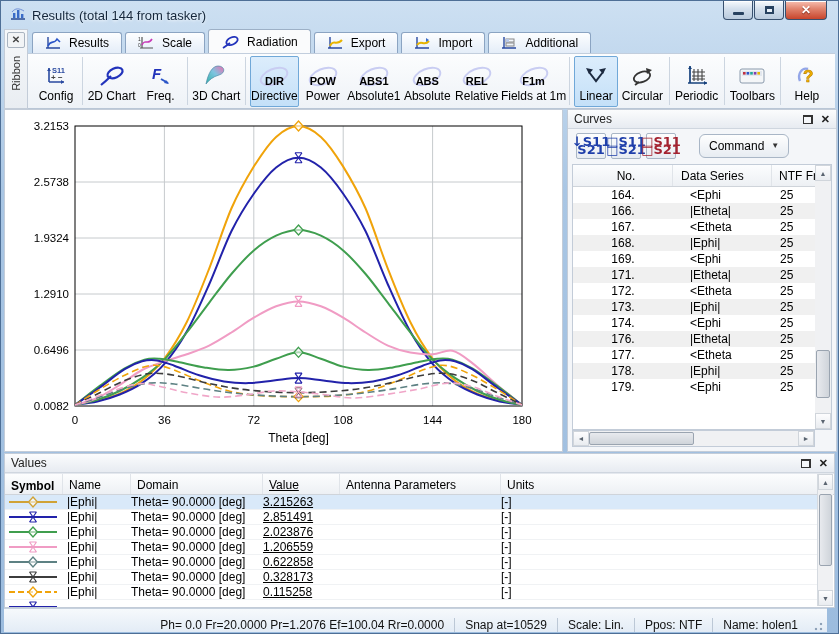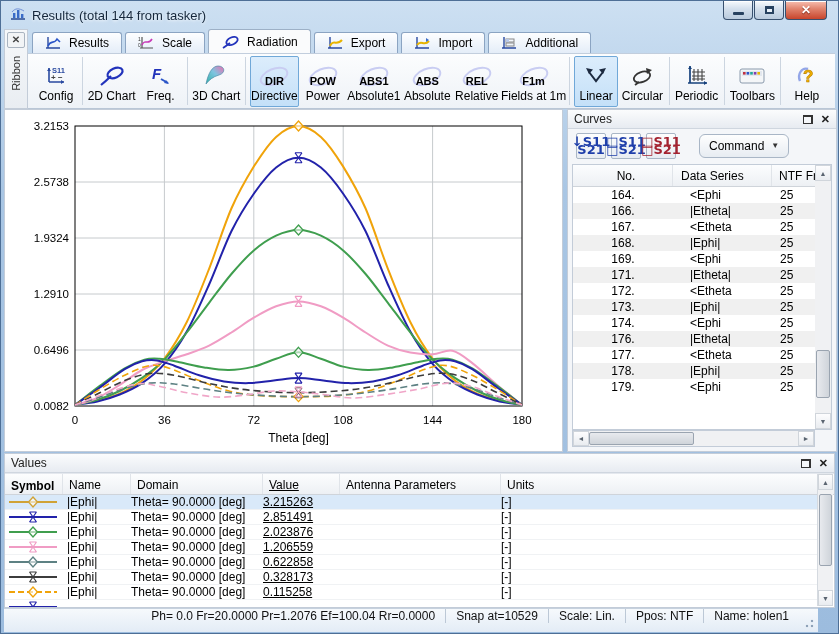--- a/index.html
+++ b/index.html
@@ -87,21 +87,21 @@
   .vrow{display:flex;height:15px;line-height:15px;font-size:12px;border-bottom:1px solid #f0f2f4;}
   .vrow.selected{background:#d9e9f9;}
   .v-sym{width:58px;display:flex;align-items:center;padding-left:3px;font-weight:bold;}
   .v-name{width:68px;padding-left:4px;}
   .v-dom{width:132px;}
   .v-val{width:77px;text-decoration:underline;}
   .v-ant{width:161px;}
   .v-units{flex:1;}
   .vvscroll{position:absolute;top:20px;bottom:1px;right:1px;width:16px;background:#f0f1f3;border-left:1px solid #d5dae0;}
   
-  .statusbar{position:absolute;left:3px;right:20px;top:607px;height:24px;display:flex;align-items:flex-start;
+  .statusbar{position:absolute;left:3px;right:11px;top:607px;height:24px;display:flex;align-items:flex-end;
     background:linear-gradient(#f6f9fc,#e3ecf6);border-top:1px solid #c6d1de;font-size:12px;color:#111;}
   .sseg{padding:0 10px;white-space:nowrap;}
   .sseg + .sseg{border-left:1px solid #bcc8d6;}
   .first-seg{margin-left:auto;}
   .grip{width:14px;height:14px;margin:6px 3px 0 2px;
     background:
       radial-gradient(circle at 11px 11px,#8fa2b8 1.3px,transparent 1.6px),
       radial-gradient(circle at 11px 6px,#8fa2b8 1.3px,transparent 1.6px),
       radial-gradient(circle at 6px 11px,#8fa2b8 1.3px,transparent 1.6px);}
 </style>

